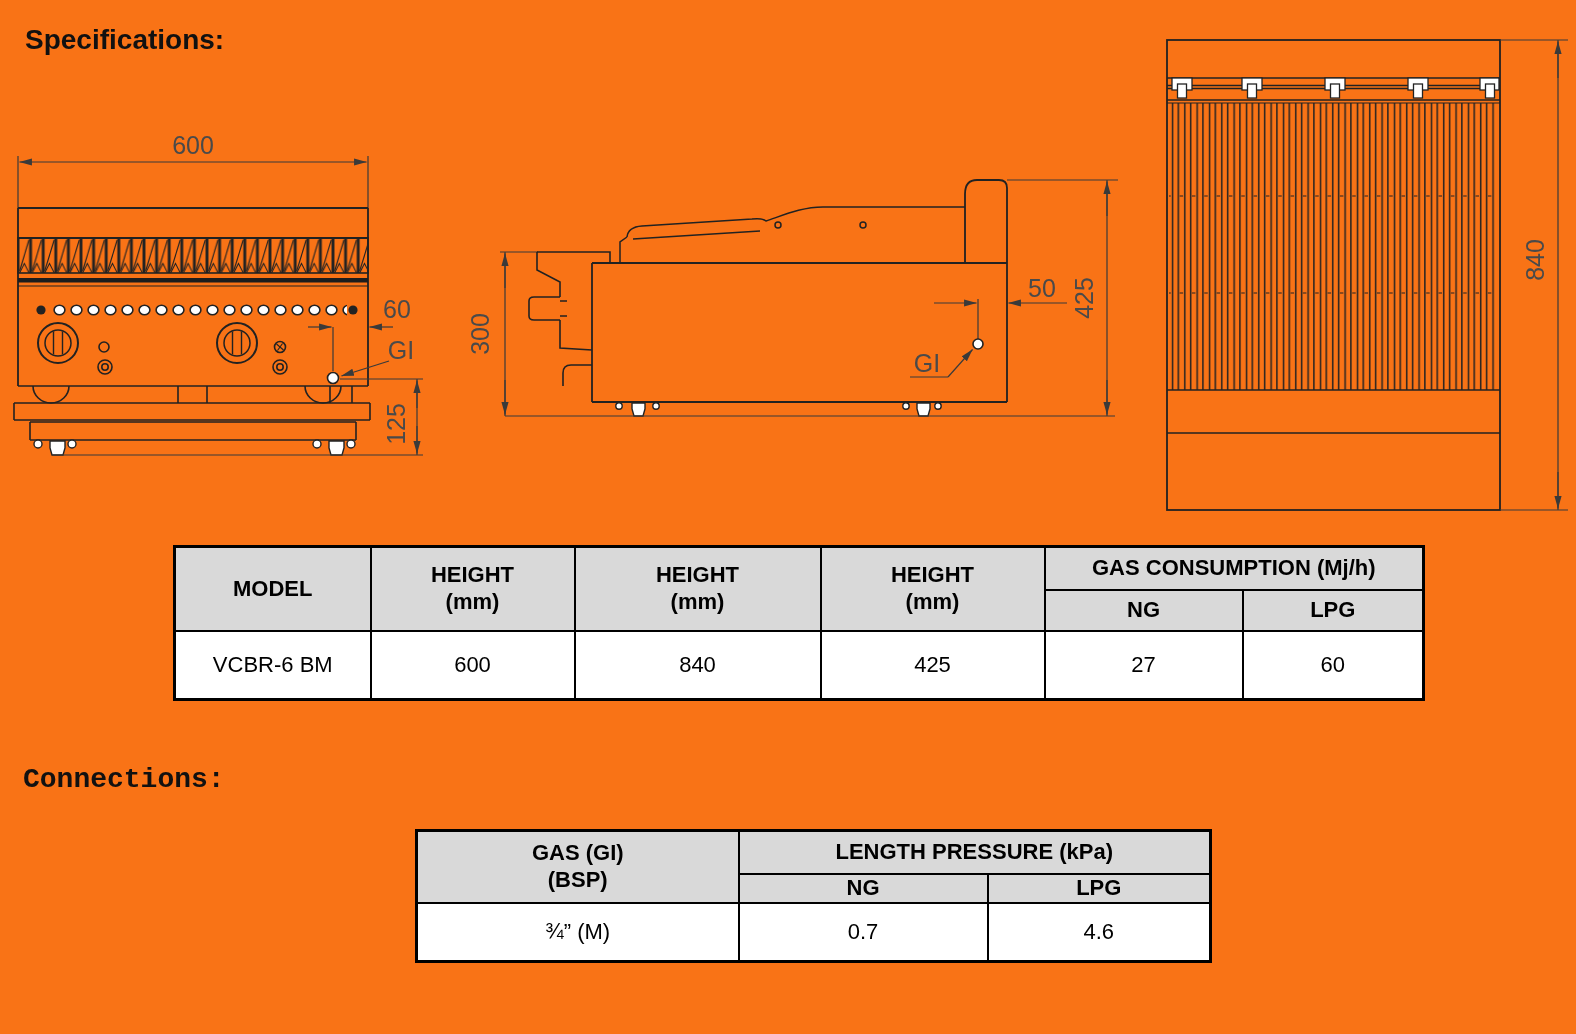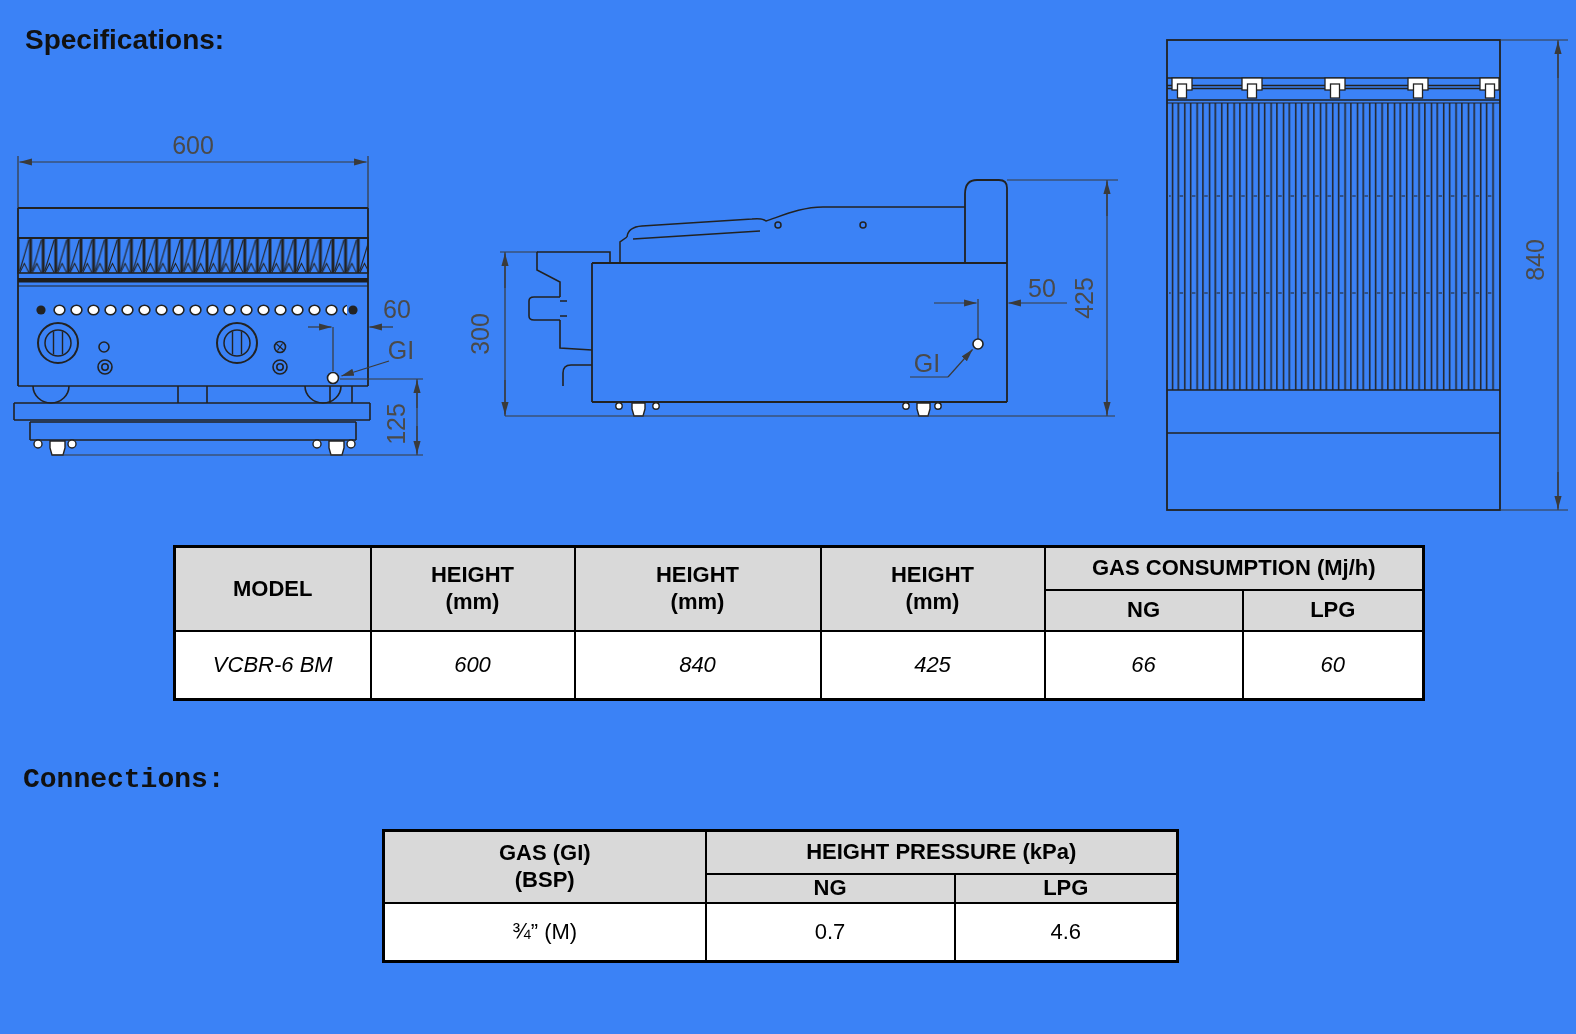--- a/index.html
+++ b/index.html
@@ -1,36 +1,36 @@
 <!DOCTYPE html>
 <html><head>
 <meta charset="utf-8">
 <style>
   html,body{margin:0;padding:0;background:#fff;}
-  #canvas{position:relative;width:1576px;height:1034px;background:#3b82f6;overflow:hidden;
+  #canvas{position:relative;width:1576px;height:1034px;background:#f97316;overflow:hidden;
           font-family:"Liberation Sans",sans-serif;color:#000;}
   .heading{position:absolute;font-size:28px;font-weight:bold;color:#111;letter-spacing:0px;}
   #spec-heading{left:25px;top:24px;}
   #conn-heading{left:23px;top:764px;font-family:Liberation Mono, monospace;}
   .drawing{position:absolute;}
   #front-view{left:8px;top:128px;}
   #side-view{left:470px;top:158px;}
   #top-view{left:1138px;top:28px;}
   svg text.dim{font-family:"Liberation Sans",sans-serif;font-size:25px;fill:#4a4a4a;font-weight:400;}
   table.spec{position:absolute;border-collapse:collapse;table-layout:fixed;
              font-family:"Liberation Sans",sans-serif;border:3px solid #000;}
   table.spec th,table.spec td{border:2px solid #000;text-align:center;vertical-align:middle;
              padding:0 4px;overflow:hidden;}
   table.spec th{background:#d9d9d9;font-weight:bold;font-size:22px;line-height:1.22;}
   table.spec td{background:#fff;font-weight:normal;font-size:22px;}
   #spec-table{left:173px;top:545px;width:1249px;border-radius:20px;}
   #spec-table tr.h1 th{height:41px;}
   #spec-table tr.h2 th{height:39px;}
-  #spec-table tr.data td{height:66px;font-style:italic;}
-  #conn-table{left:382px;top:829px;width:794px;}
+  #spec-table tr.data td{height:66px;}
+  #conn-table{left:415px;top:829px;width:794px;}
   #conn-table tr.h1 th{height:41px;}
   #conn-table tr.h2 th{height:26px;}
   #conn-table tr.data td{height:56px;}
 </style>
 </head>
 <body>
 
 <div id="canvas">
 
   <svg width="0" height="0" style="position:absolute" aria-hidden="true">
@@ -281,42 +281,42 @@
       </tr>
       <tr class="h2">
         <th>NG</th>
         <th>LPG</th>
       </tr>
       <tr class="data">
         <td>VCBR-6 BM</td>
         <td>600</td>
         <td>840</td>
         <td>425</td>
-        <td>66</td>
+        <td>27</td>
         <td>60</td>
       </tr>
     </tbody>
   </table>
 
   <div class="heading" id="conn-heading">Connections:</div>
 
   <table class="spec" id="conn-table">
     <colgroup>
       <col style="width:322px">
         <col style="width:249px">
         <col style="width:223px">
     </colgroup>
     <tbody>
       <tr class="h1">
         <th rowspan="2">
           <div>GAS (GI)</div>
           <div>(BSP)</div>
         </th>
         <th colspan="2">
-          <div>HEIGHT PRESSURE (kPa)</div>
+          <div>LENGTH PRESSURE (kPa)</div>
         </th>
       </tr>
       <tr class="h2">
         <th>NG</th>
         <th>LPG</th>
       </tr>
       <tr class="data">
         <td>¾” (M)</td>
         <td>0.7</td>
         <td>4.6</td>

